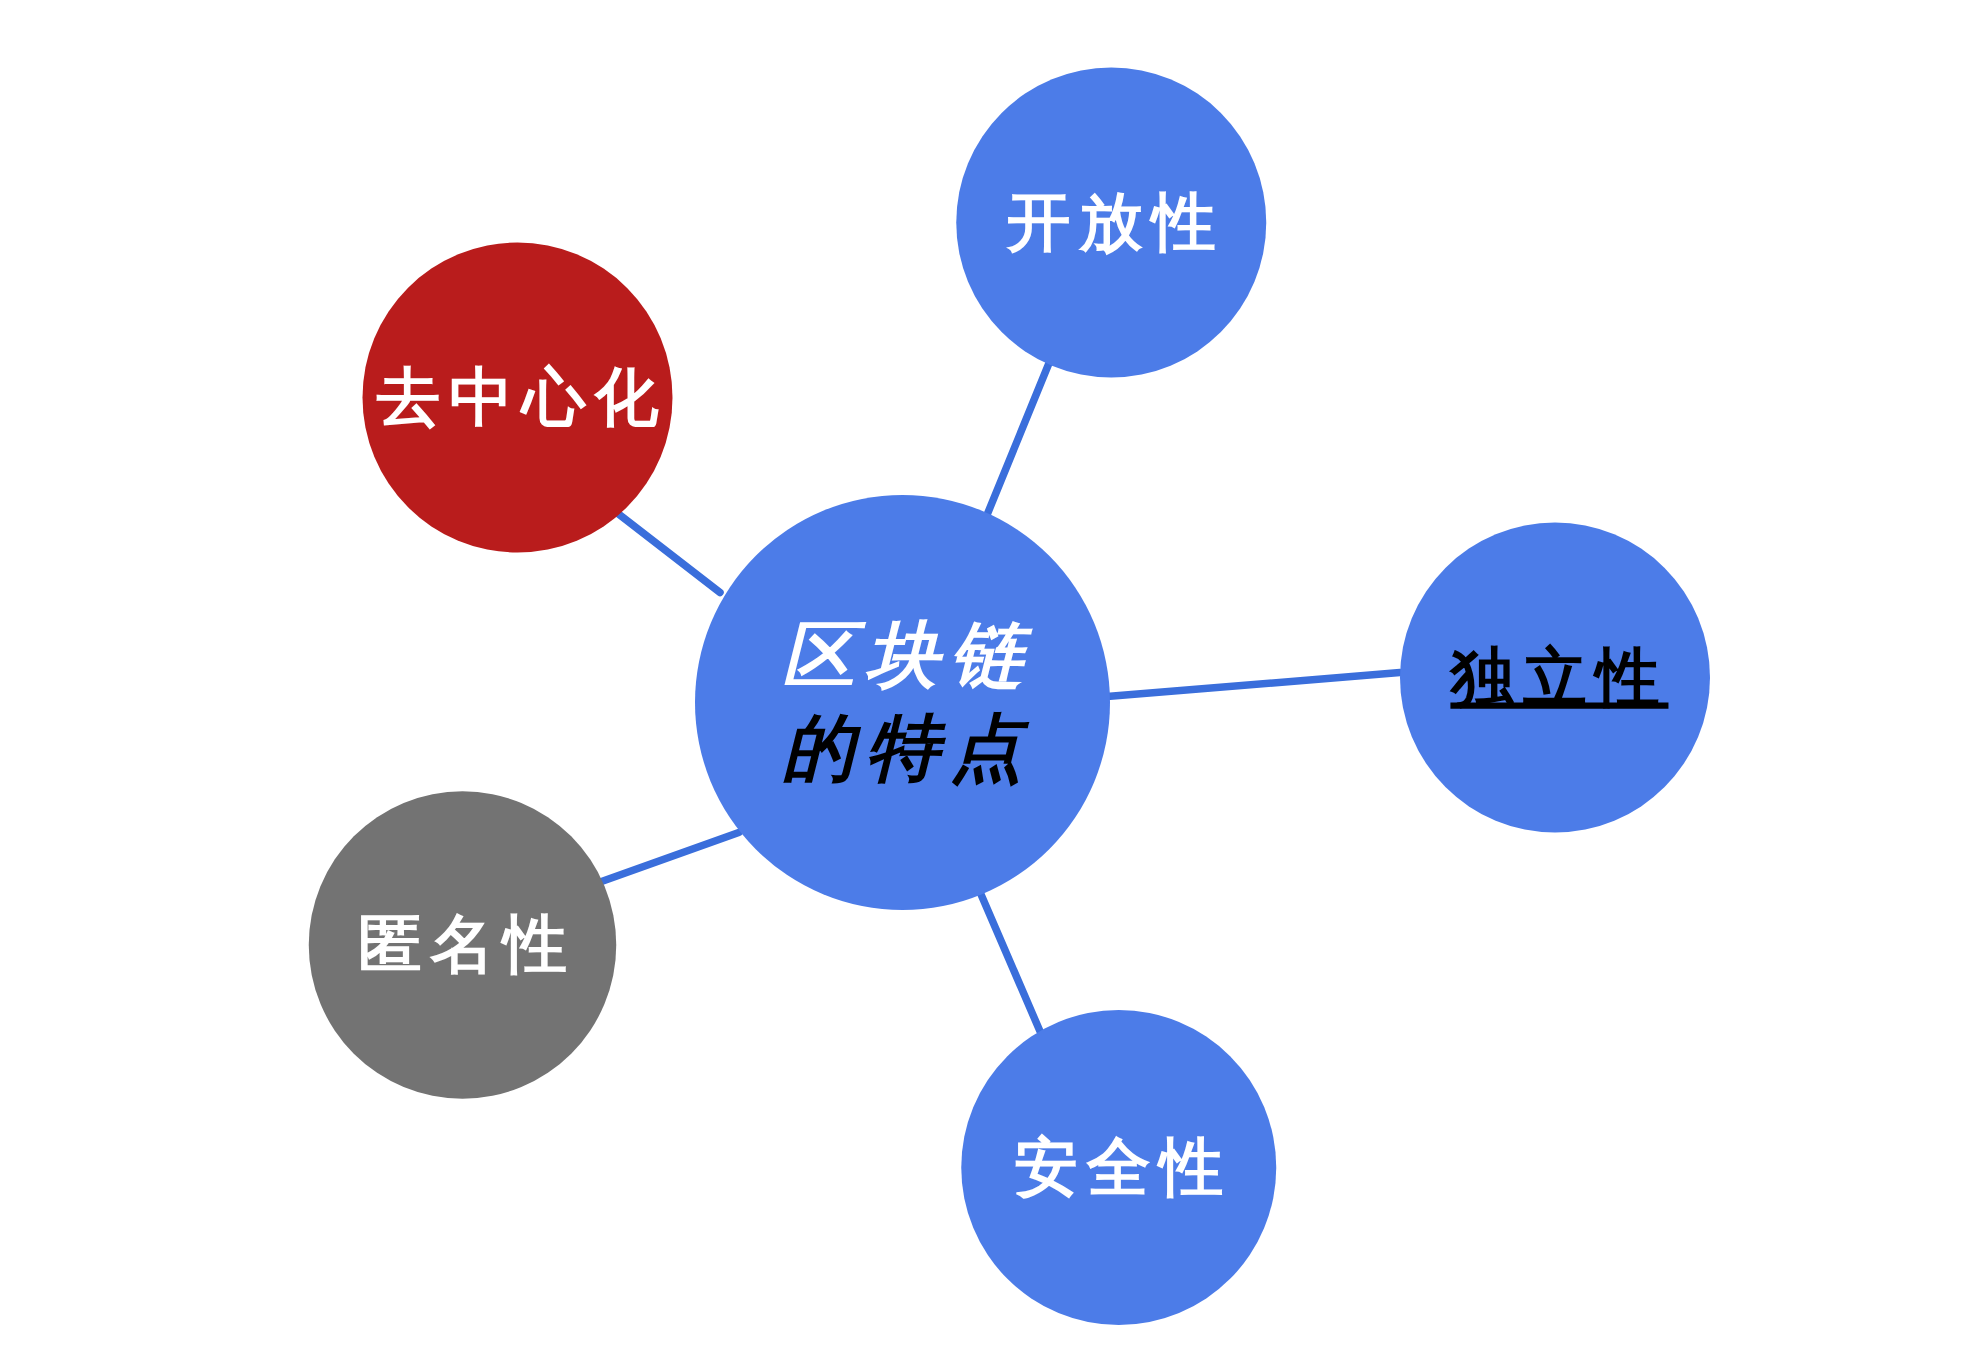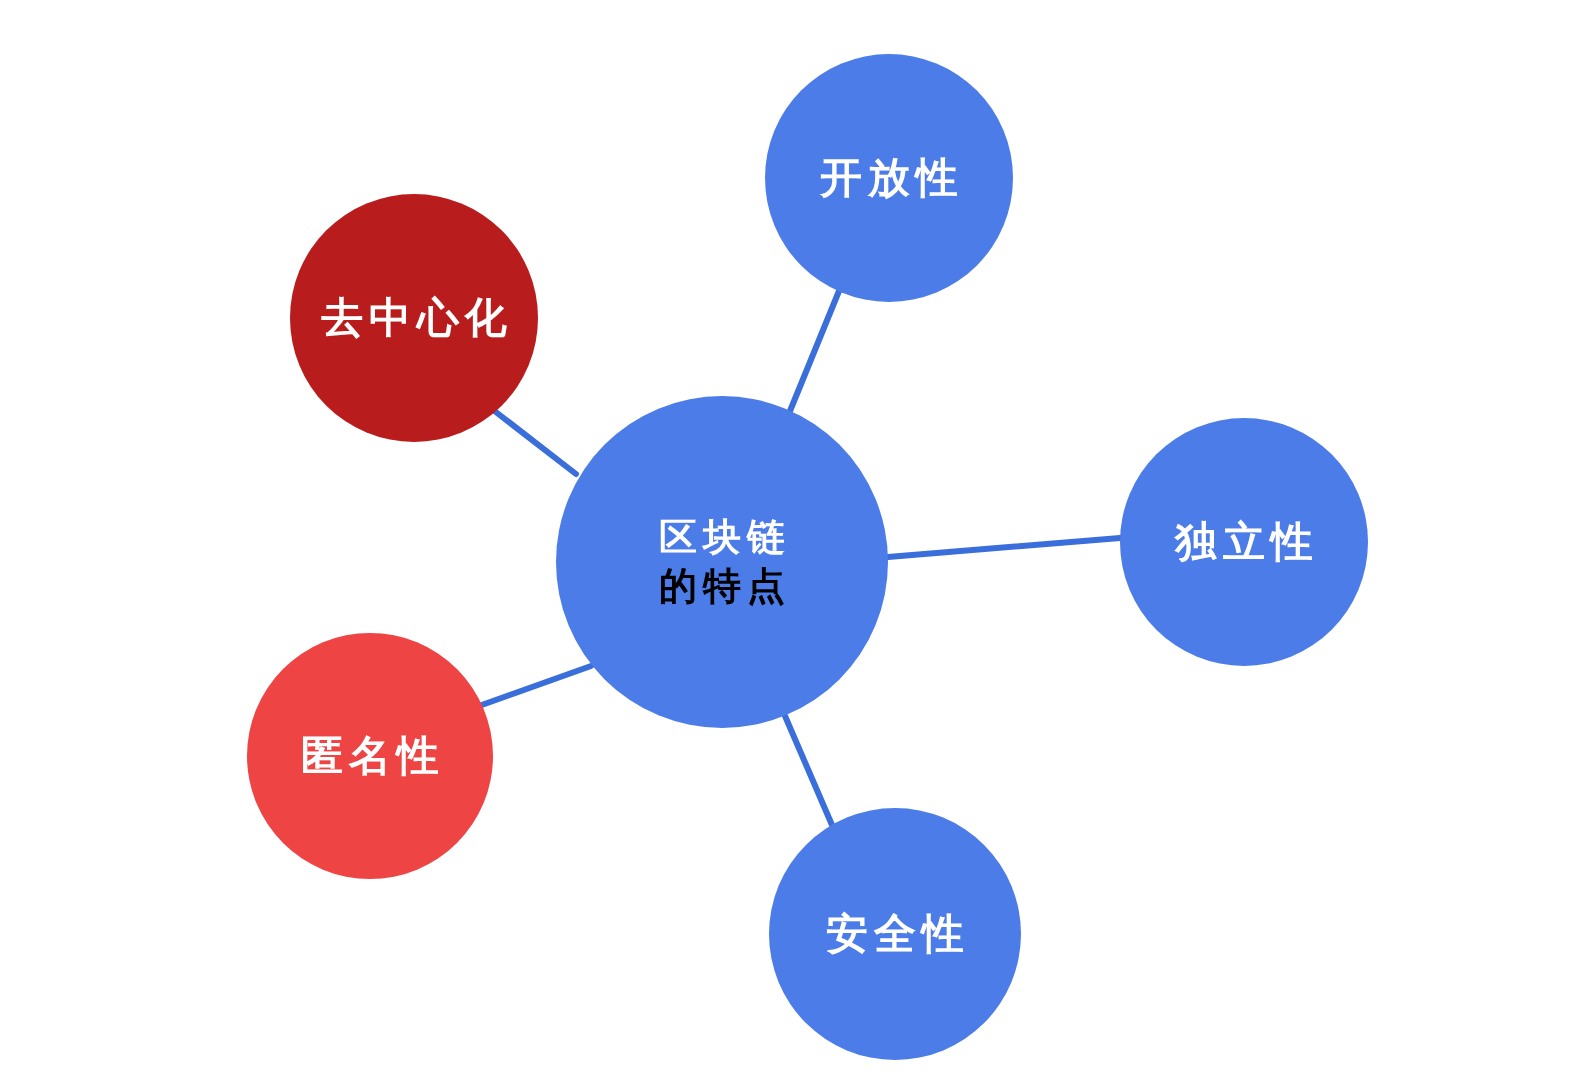--- a/index.html
+++ b/index.html
@@ -49,28 +49,29 @@
     font-weight: 700;
     letter-spacing: 0.14em;
     text-indent: 0.14em;
     line-height: 1.12;
     white-space: nowrap;
     color: #ffffff;
     -webkit-font-smoothing: antialiased;
   }
 
   .node-center .node-label {
-    font-size: 38px;
+    font-size: 58px;
     letter-spacing: 0.16em;
     text-indent: 0.16em;
     line-height: 1.28;
+    font-style: italic;
   }
 
   .node-satellite .node-label {
-    font-size: 42px;
+    font-size: 51px;
   }
 </style>
 </head>
 <body>
 
 <div id="diagram-canvas" style="background: rgb(255, 255, 255);">
 
   <svg id="connector-layer" viewBox="0 0 1575 1080">
     <line class="connector" x1="790" y1="411" x2="839" y2="291" stroke="#3a6edb" stroke-width="6" stroke-linecap="round"></line>
     <line class="connector" x1="576" y1="474" x2="492" y2="409" stroke="#3a6edb" stroke-width="6" stroke-linecap="round"></line>
@@ -86,24 +87,24 @@
 
   <div class="node node-satellite" id="node-openness" style="left: 765px; top: 54px; width: 248px; height: 248px; background: rgb(76, 124, 232);">
     <span class="node-label" style="color: rgb(255, 255, 255);">开放性</span>
   </div>
 
   <div class="node node-satellite" id="node-decentralization" style="left: 290px; top: 194px; width: 248px; height: 248px; background: #b91c1c;">
     <span class="node-label" style="color: rgb(255, 255, 255);">去中心化</span>
   </div>
 
   <div class="node node-satellite" id="node-independence" style="left: 1120px; top: 418px; width: 248px; height: 248px; background: rgb(76, 124, 232);">
-    <span class="node-label" style="color: #ffffff;">独立性</span>
+    <span class="node-label" style="color: #000000; text-decoration: underline;">独立性</span>
   </div>
 
-  <div class="node node-satellite" id="node-anonymity" style="left: 247px; top: 633px; width: 246px; height: 246px; background: #ef4444;">
+  <div class="node node-satellite" id="node-anonymity" style="left: 247px; top: 633px; width: 246px; height: 246px; background: #737373;">
     <span class="node-label" style="color: rgb(255, 255, 255);">匿名性</span>
   </div>
 
   <div class="node node-satellite" id="node-security" style="left: 769px; top: 808px; width: 252px; height: 252px; background: rgb(76, 124, 232);">
     <span class="node-label" style="color: #ffffff;">安全性</span>
   </div>
 
 </div>
 
 </body></html>

